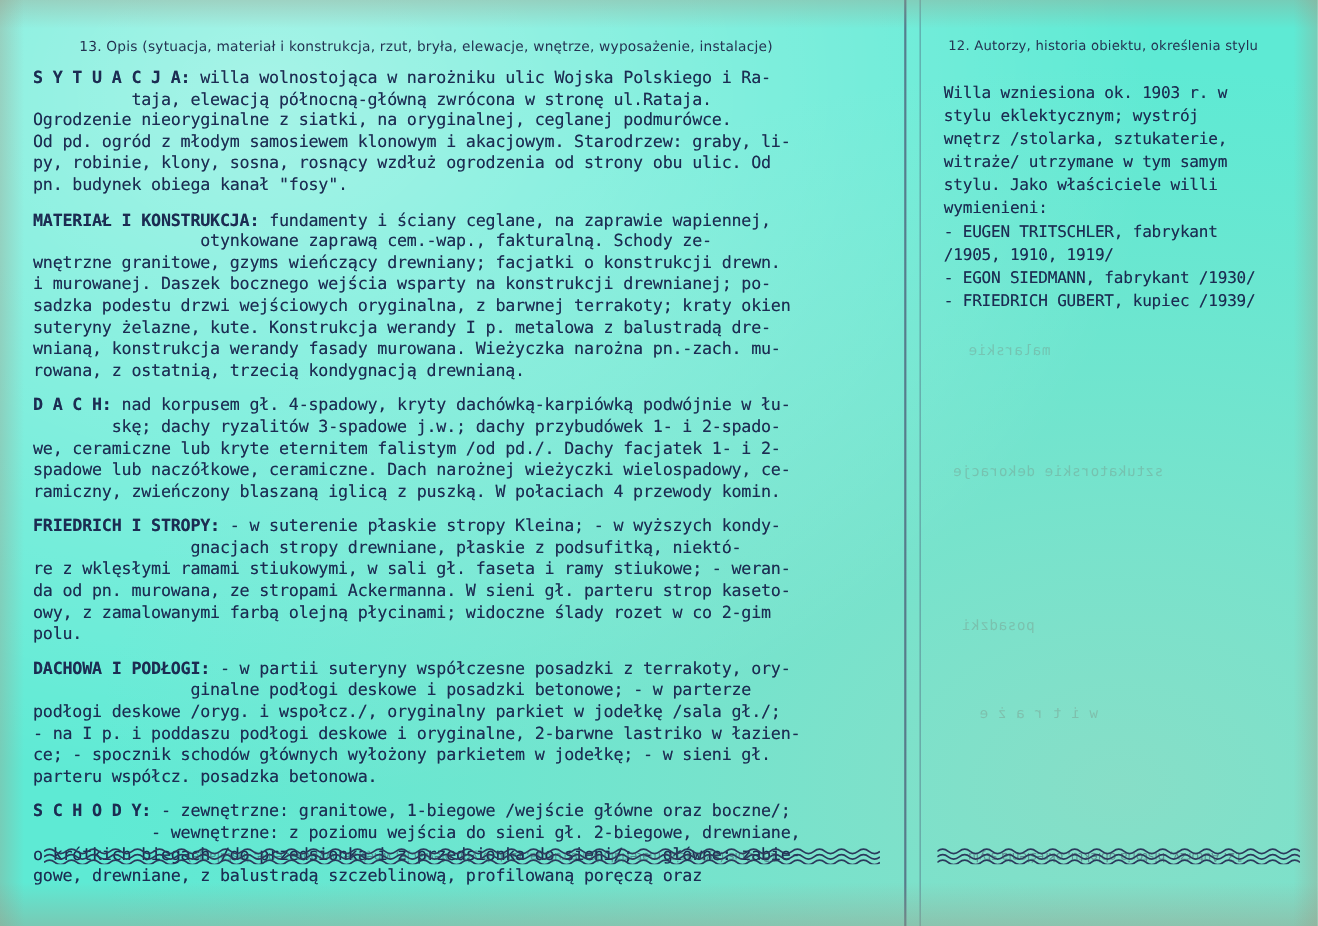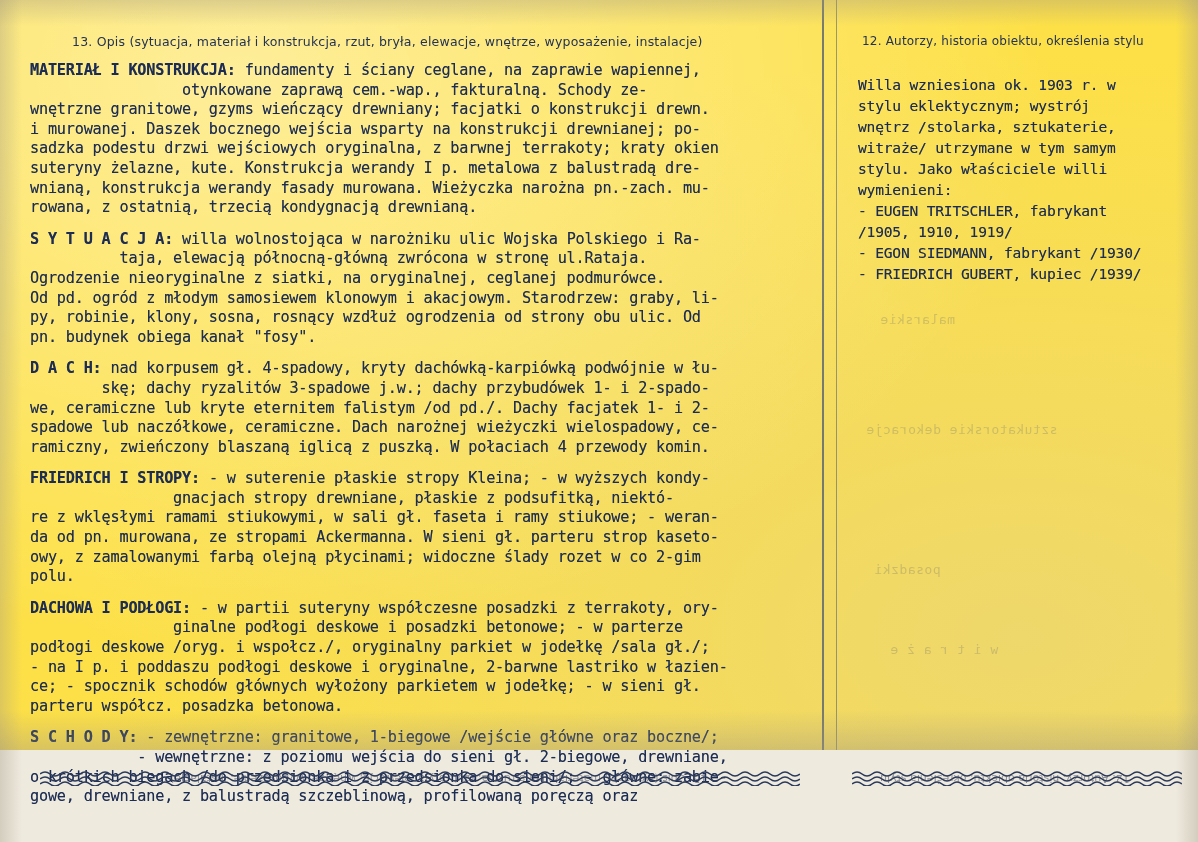--- a/index.html
+++ b/index.html
@@ -10,22 +10,22 @@
   body {
     width: 1198px;
     height: 842px;
     overflow: hidden;
     font-family: "DejaVu Sans Mono", monospace;
     color: #1b2a4a;
   }
   #page {
     position: relative;
     width: 1198px;
-    height: 750px;
-    background: #fde047;
+    height: 842px;
+    background: #5eead4;
   }
   
   #page:before {
     content: "";
     position: absolute;
     inset: 0;
     background:
       radial-gradient(ellipse at 20% 10%, rgba(255,255,255,0.45), rgba(255,255,255,0) 60%),
       radial-gradient(ellipse at 85% 85%, rgba(210,200,175,0.35), rgba(255,255,255,0) 65%);
     pointer-events: none;
@@ -162,37 +162,37 @@
 
 <div id="page">
 
   <div class="divider-vert" id="divider-left"></div>
   <div class="divider-vert" id="divider-right"></div>
 
   <div class="col" id="col-main">
     <div class="col-header">13. Opis (sytuacja, materiał i konstrukcja, rzut, bryła, elewacje, wnętrze, wyposażenie, instalacje)</div>
 
     <div class="block">
+      <div class="typed"><span class="heading-run">S Y T U A C J A:</span><span> willa wolnostojąca w narożniku ulic Wojska Polskiego i Ra-
+          taja, elewacją północną-główną zwrócona w stronę ul.Rataja.
+Ogrodzenie nieoryginalne z siatki, na oryginalnej, ceglanej podmurówce.
+Od pd. ogród z młodym samosiewem klonowym i akacjowym. Starodrzew: graby, li-
+py, robinie, klony, sosna, rosnący wzdłuż ogrodzenia od strony obu ulic. Od
+pn. budynek obiega kanał "fosy".</span></div>
+    </div>
+
+    <div class="block">
       <div class="typed"><span class="heading-run">MATERIAŁ I KONSTRUKCJA:</span><span> fundamenty i ściany ceglane, na zaprawie wapiennej,
                  otynkowane zaprawą cem.-wap., fakturalną. Schody ze-
 wnętrzne granitowe, gzyms wieńczący drewniany; facjatki o konstrukcji drewn.
 i murowanej. Daszek bocznego wejścia wsparty na konstrukcji drewnianej; po-
 sadzka podestu drzwi wejściowych oryginalna, z barwnej terrakoty; kraty okien
 suteryny żelazne, kute. Konstrukcja werandy I p. metalowa z balustradą dre-
 wnianą, konstrukcja werandy fasady murowana. Wieżyczka narożna pn.-zach. mu-
 rowana, z ostatnią, trzecią kondygnacją drewnianą.</span></div>
-    </div>
-
-    <div class="block">
-      <div class="typed"><span class="heading-run">S Y T U A C J A:</span><span> willa wolnostojąca w narożniku ulic Wojska Polskiego i Ra-
-          taja, elewacją północną-główną zwrócona w stronę ul.Rataja.
-Ogrodzenie nieoryginalne z siatki, na oryginalnej, ceglanej podmurówce.
-Od pd. ogród z młodym samosiewem klonowym i akacjowym. Starodrzew: graby, li-
-py, robinie, klony, sosna, rosnący wzdłuż ogrodzenia od strony obu ulic. Od
-pn. budynek obiega kanał "fosy".</span></div>
     </div>
 
     <div class="block">
       <div class="typed"><span class="heading-run">D A C H:</span><span> nad korpusem gł. 4-spadowy, kryty dachówką-karpiówką podwójnie w łu-
         skę; dachy ryzalitów 3-spadowe j.w.; dachy przybudówek 1- i 2-spado-
 we, ceramiczne lub kryte eternitem falistym /od pd./. Dachy facjatek 1- i 2-
 spadowe lub naczółkowe, ceramiczne. Dach narożnej wieżyczki wielospadowy, ce-
 ramiczny, zwieńczony blaszaną iglicą z puszką. W połaciach 4 przewody komin.</span></div>
     </div>
 

